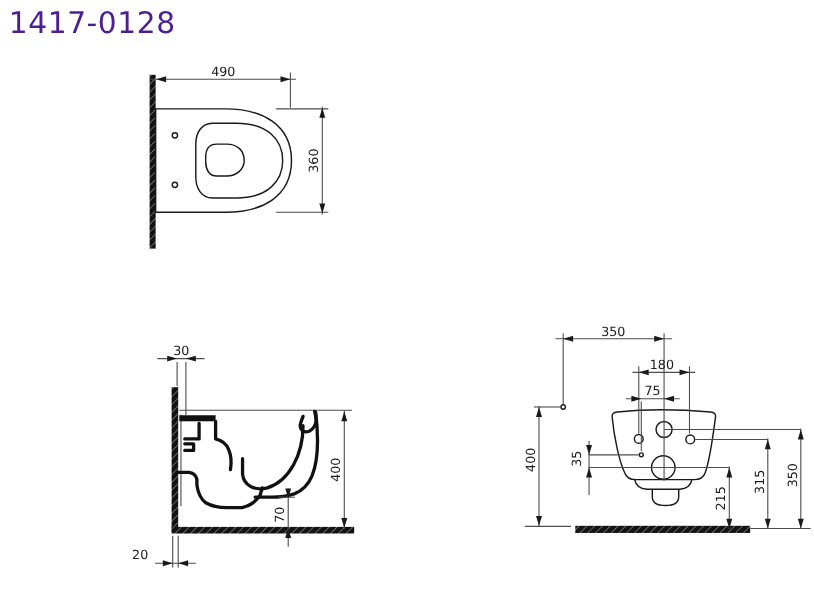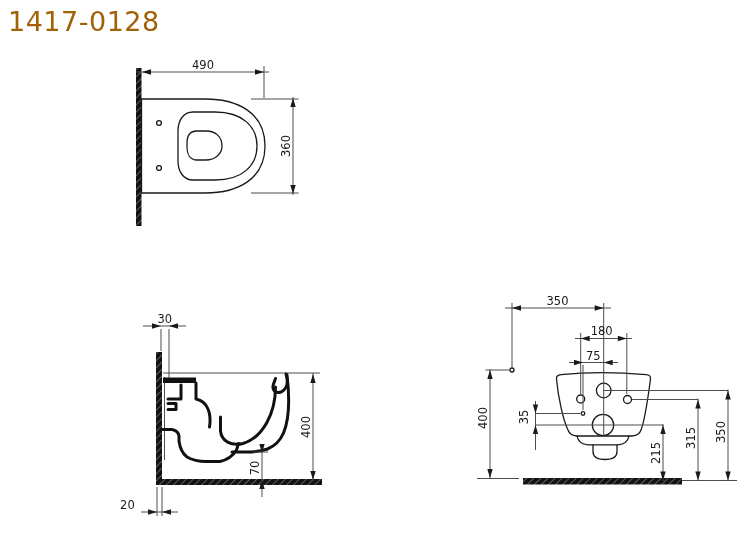--- a/index.html
+++ b/index.html
@@ -1,18 +1,18 @@
 <!DOCTYPE html>
 <html><head>
 <meta charset="utf-8">
 <style>
   html,body{margin:0;padding:0;background:#fff;}
   .sheet{position:relative;width:740px;height:535px;background:#fff;overflow:hidden;
          font-family:"DejaVu Sans","Liberation Sans",sans-serif;}
-  .title{position:absolute;left:8px;top:6px;font-size:27px;letter-spacing:.5px;color:#a16207;}
+  .title{position:absolute;left:8px;top:6px;font-size:27px;letter-spacing:.5px;color:#4c1d95;}
   svg{position:absolute;left:0;top:0;}
   .dimtxt{font-family:"DejaVu Sans","Liberation Sans",sans-serif;font-size:11.5px;fill:#1a1a1a;}
   .thin{stroke:#4d4d4d;stroke-width:1;fill:none;}
   .outline{stroke:#1a1a1a;stroke-width:1.3;fill:none;stroke-linecap:round;stroke-linejoin:round;}
   .thick{stroke:#111;stroke-width:3;fill:none;stroke-linecap:round;stroke-linejoin:round;}
   .arrow{fill:#1a1a1a;stroke:none;}
   .holecirc{fill:#fff;stroke:#1a1a1a;stroke-width:1.3;}
 </style>
 </head>
 <body>

